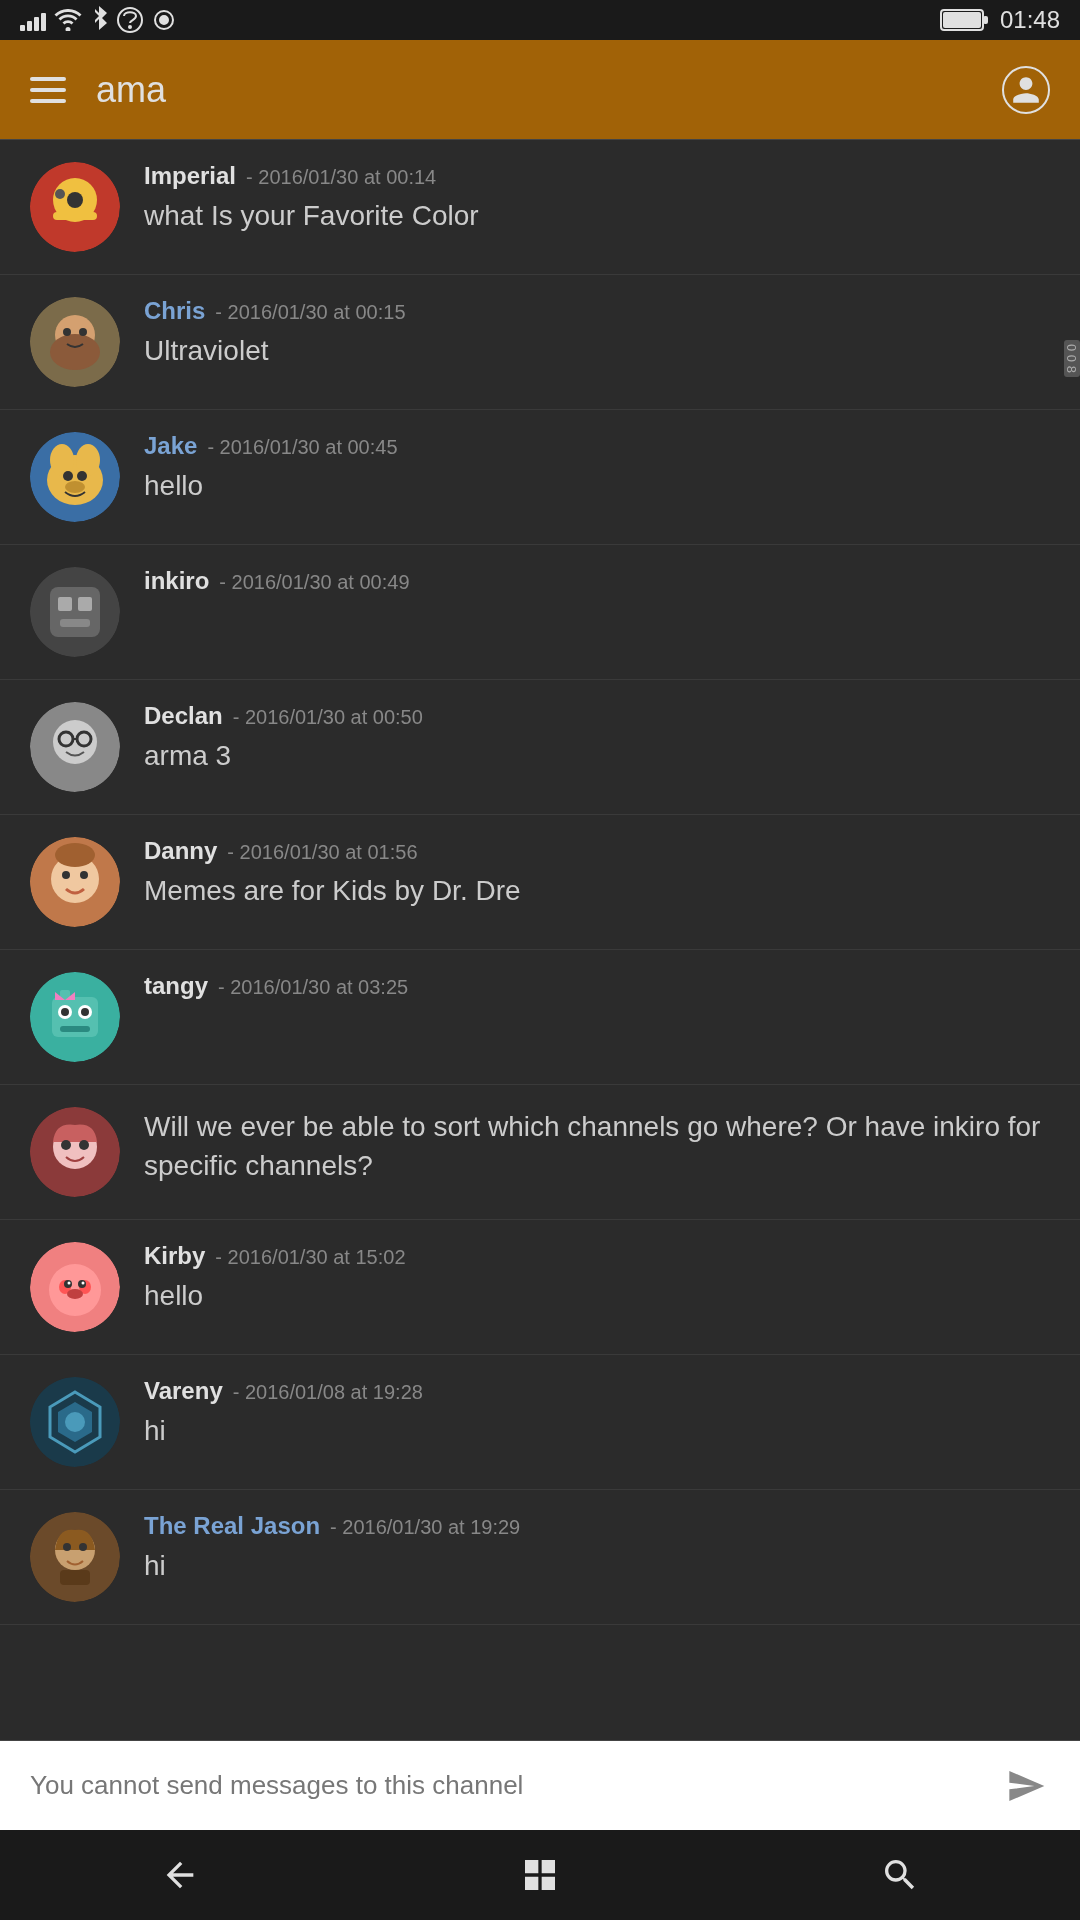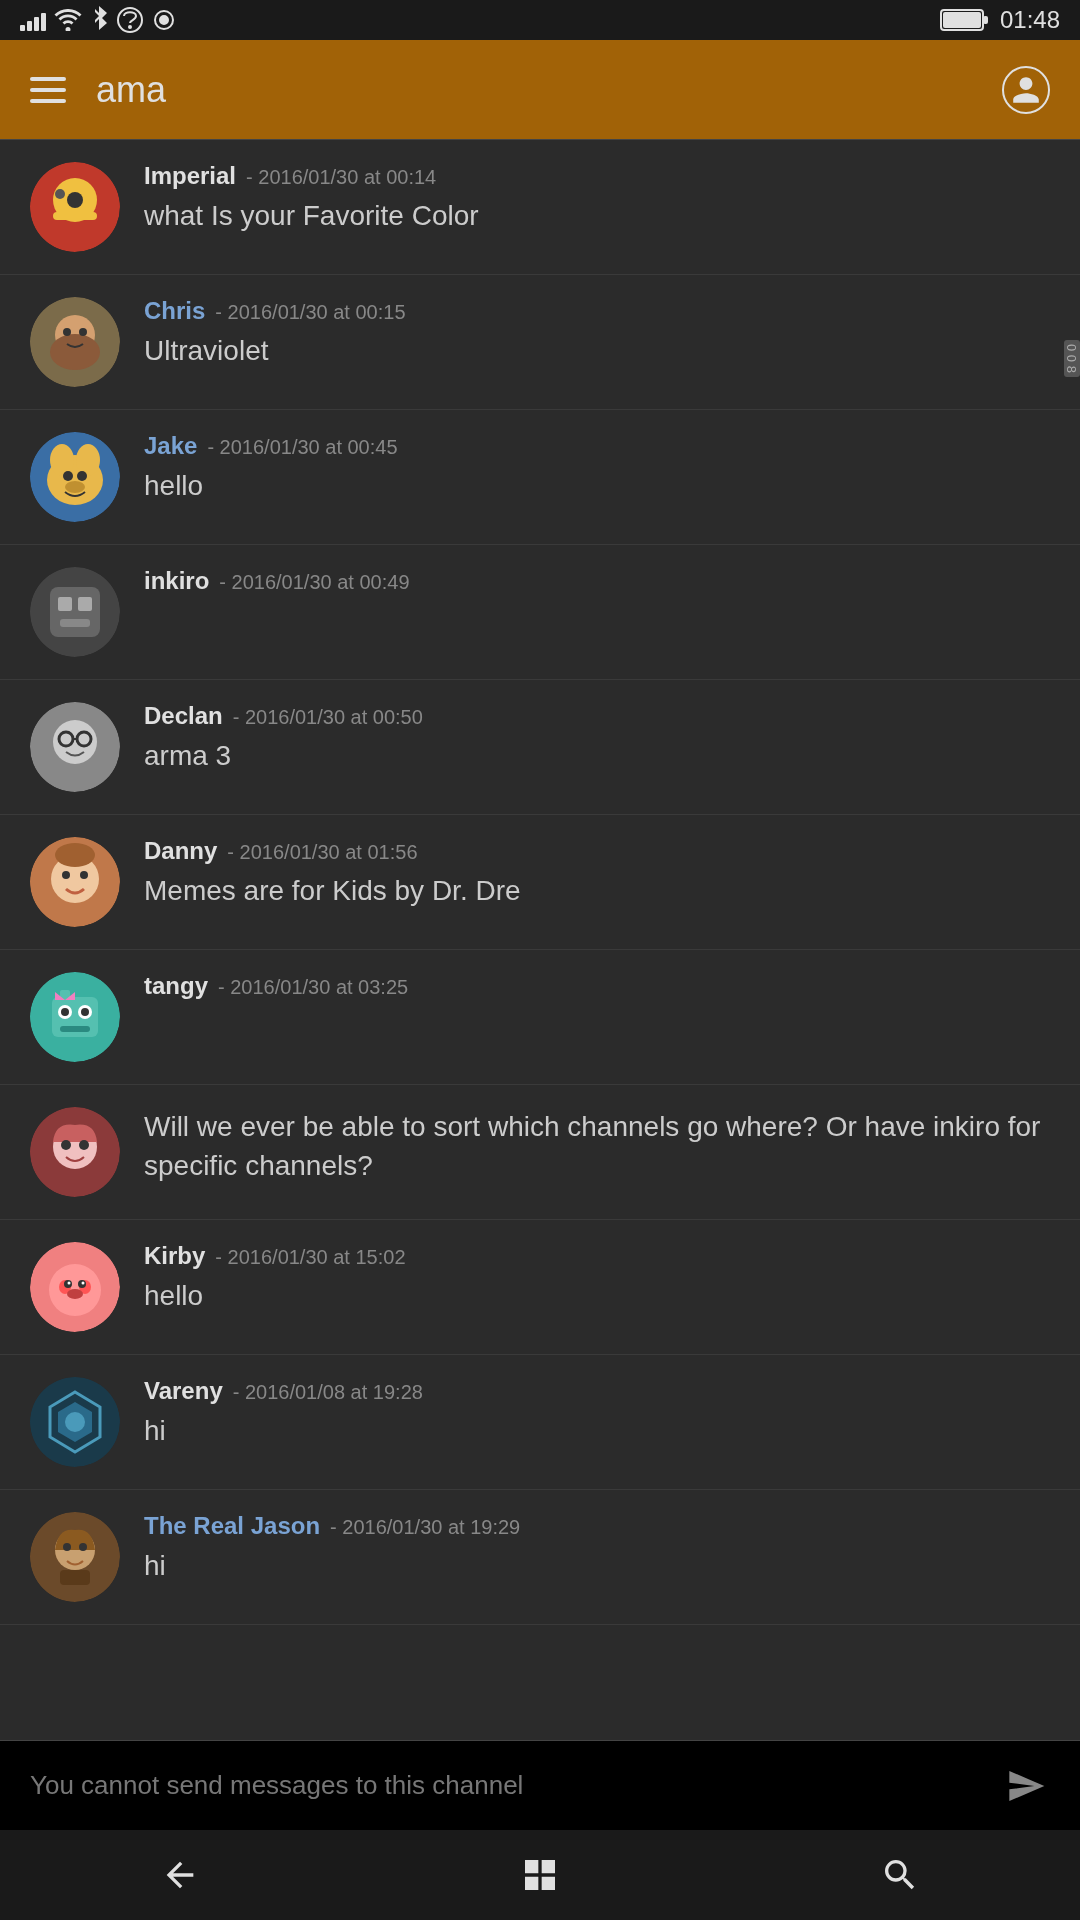--- a/index.html
+++ b/index.html
@@ -140,21 +140,21 @@
     }
     .message-text {
       font-size: 28px;
       color: #cccccc;
       line-height: 1.4;
       word-wrap: break-word;
     }
 
     
     .input-bar {
-      background-color: #000000;
+      background-color: #ffffff;
       height: 90px;
       display: flex;
       align-items: center;
       padding: 0 30px;
       border-top: 1px solid #444;
     }
     .input-placeholder {
       flex: 1;
       font-size: 26px;
       color: #777;

